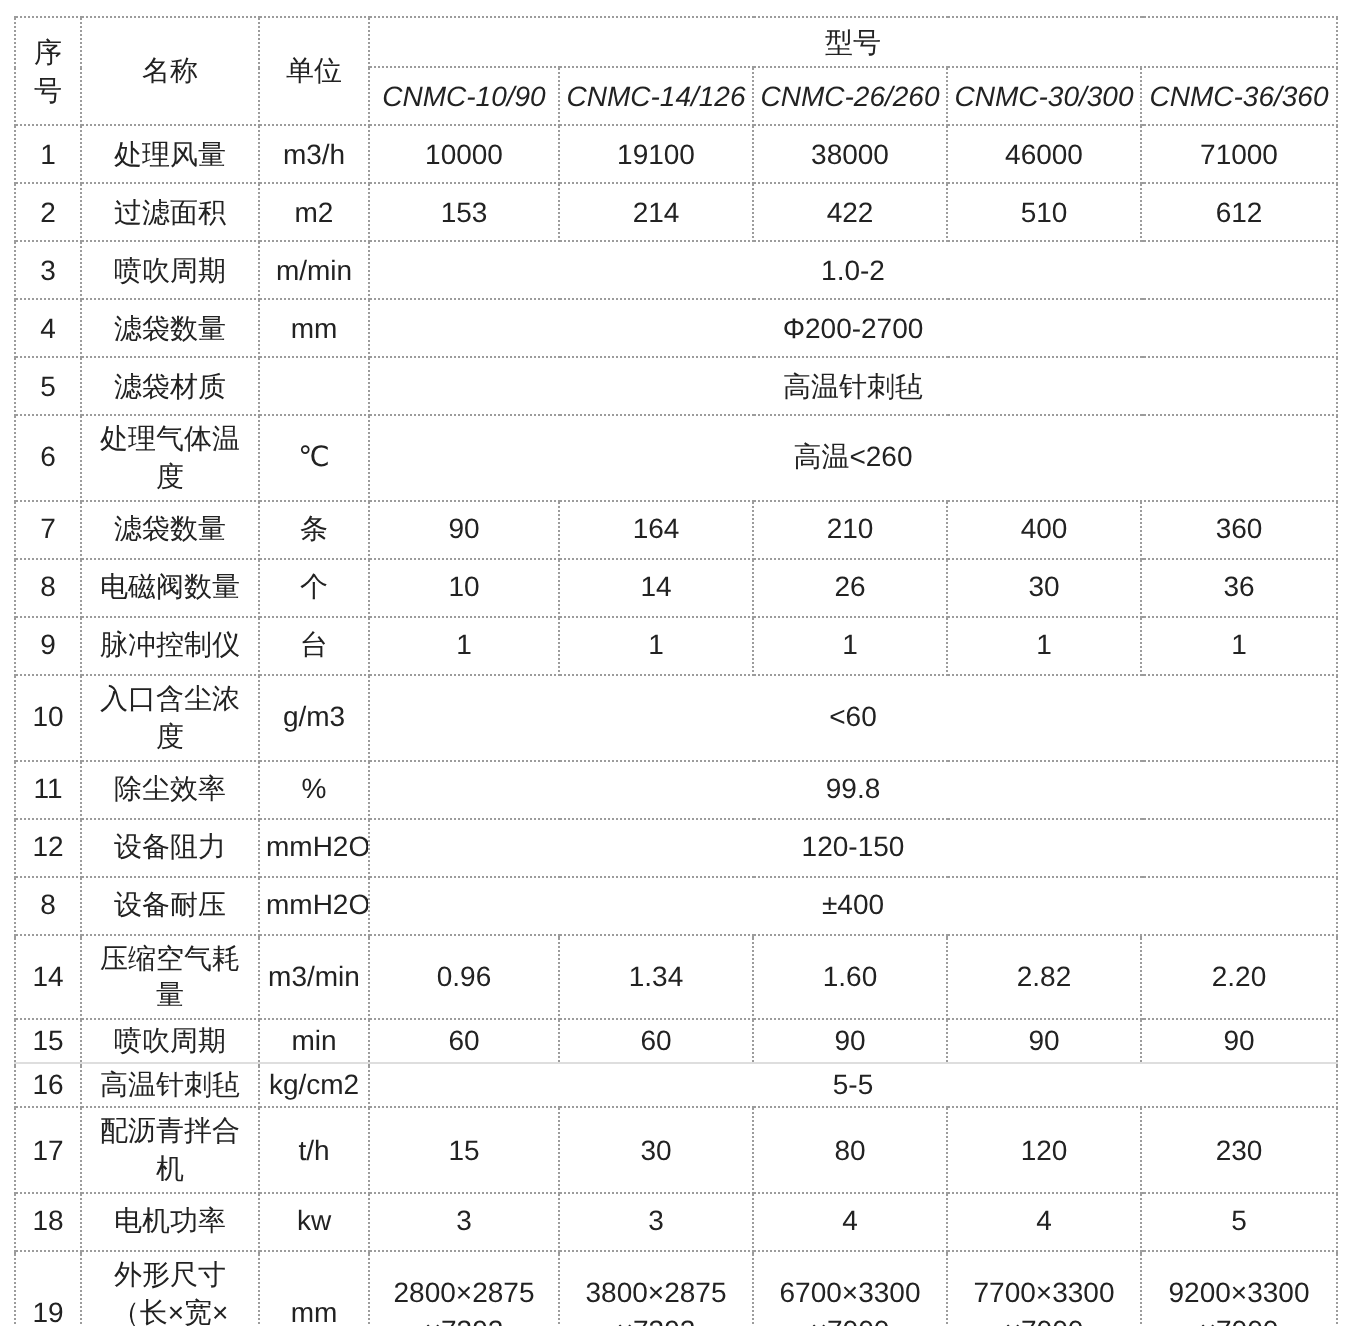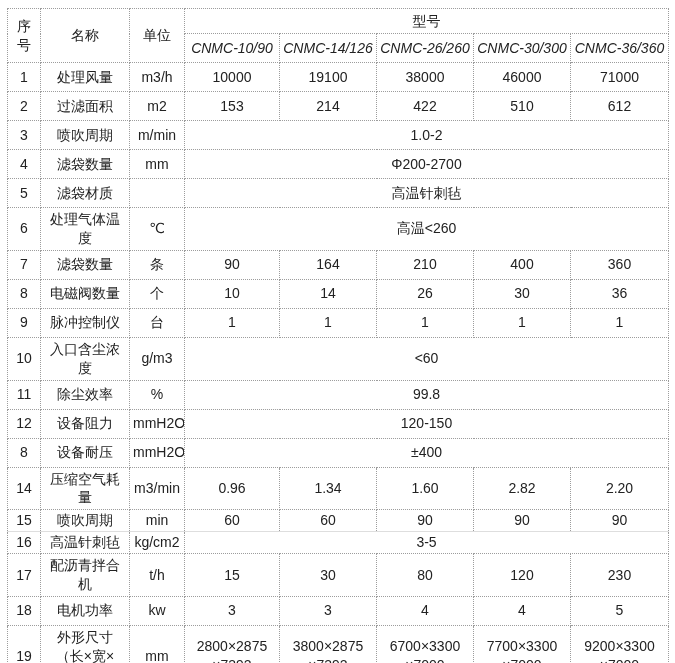--- a/index.html
+++ b/index.html
@@ -184,21 +184,21 @@
         <td>60</td>
         <td>60</td>
         <td>90</td>
         <td>90</td>
         <td>90</td>
       </tr>
       <tr class="compact light-top">
         <td>16</td>
         <td>高温针刺毡</td>
         <td>kg/cm2</td>
-        <td colspan="5">3-5</td>
+        <td colspan="5">5-5</td>
       </tr>
       <tr>
         <td>17</td>
         <td>配沥青拌合机</td>
         <td>t/h</td>
         <td>15</td>
         <td>30</td>
         <td>80</td>
         <td>120</td>
         <td>230</td>

